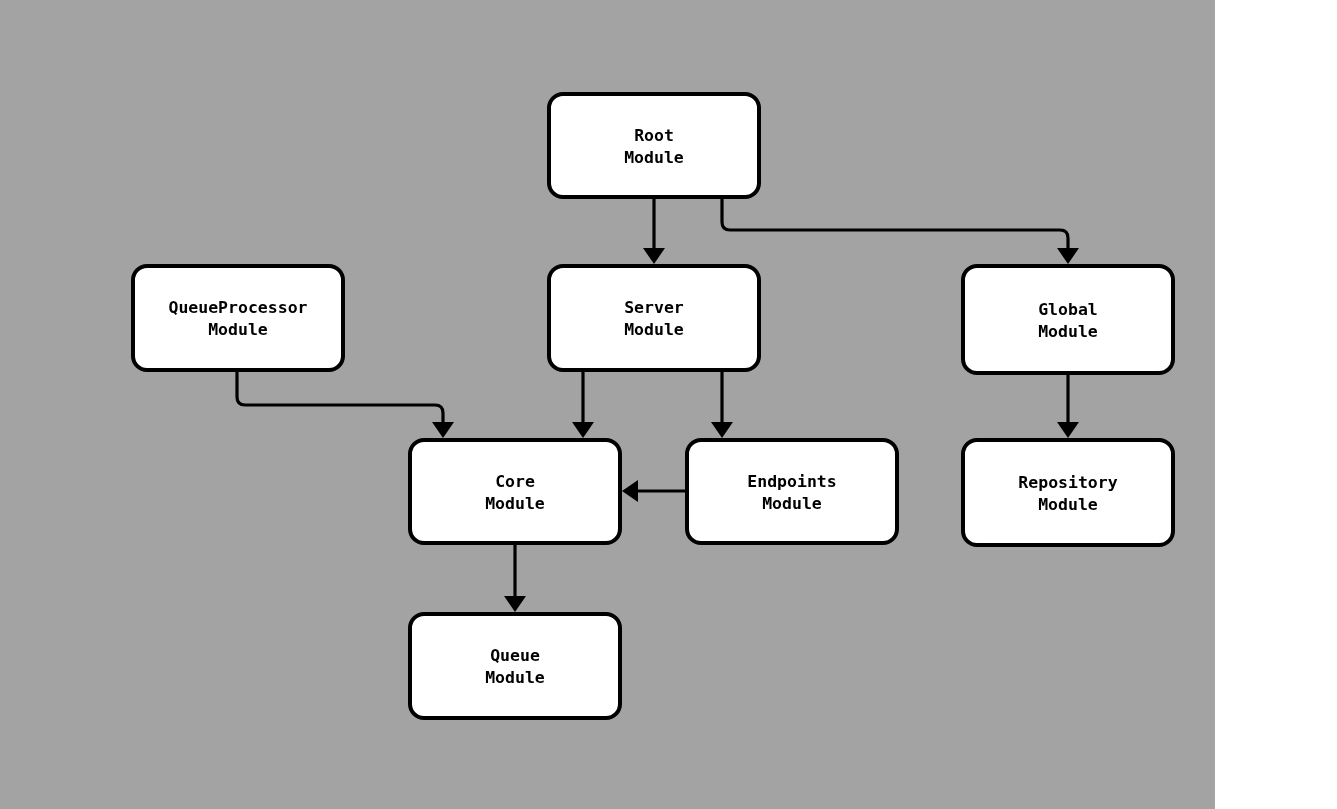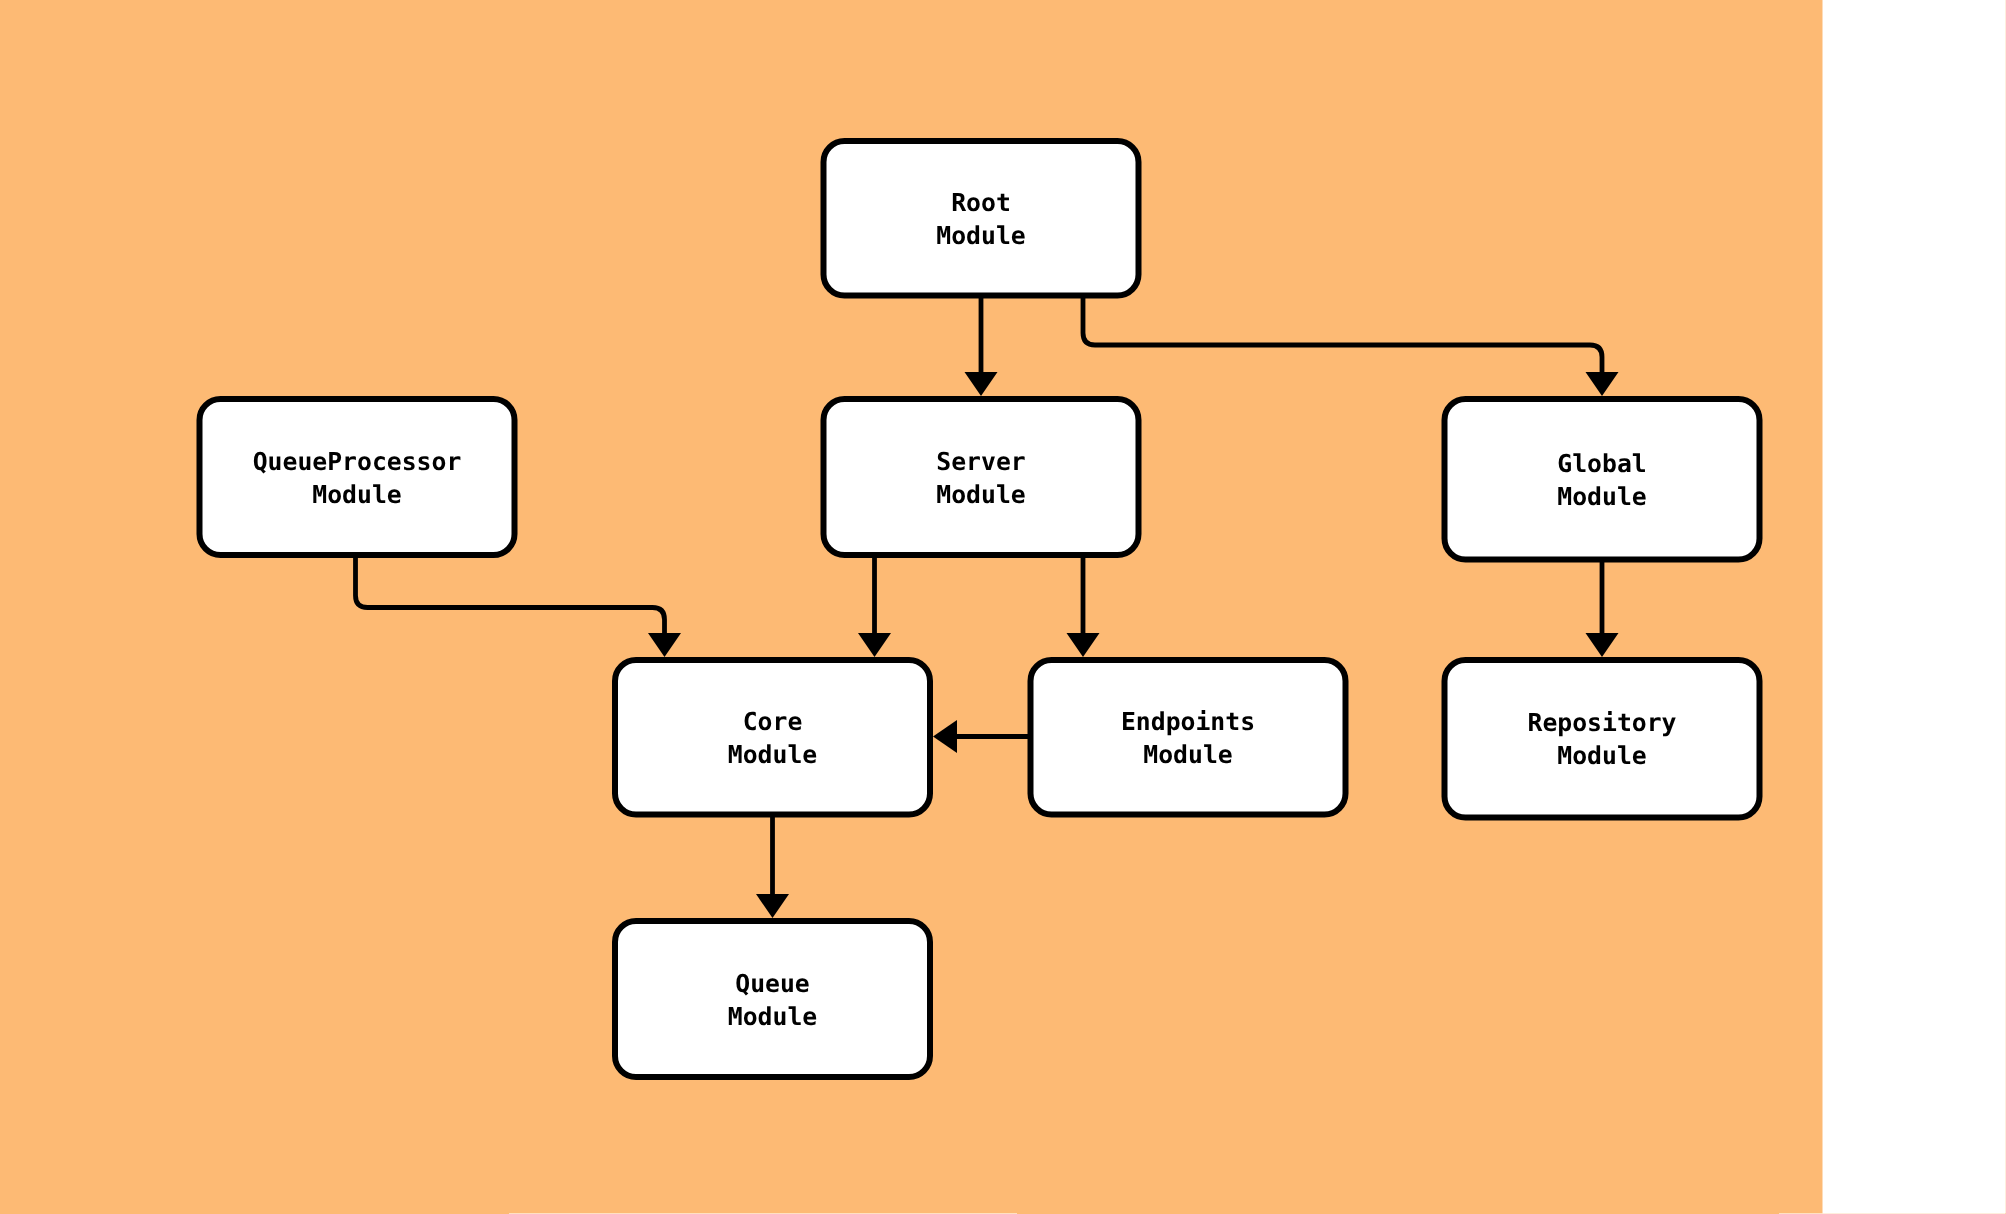--- a/index.html
+++ b/index.html
@@ -10,21 +10,21 @@
   body {
     width: 1337px;
     height: 809px;
     font-family: "DejaVu Sans Mono", "Liberation Mono", monospace;
     overflow: hidden;
   }
   #diagram-root {
     position: relative;
     width: 1215px;
     height: 809px;
-    background: #fdba74;
+    background: #a3a3a3;
   }
   svg#graph {
     position: absolute;
     left: 0;
     top: 0;
     width: 1337px;
     height: 809px;
     display: block;
   }
   .node-box {

